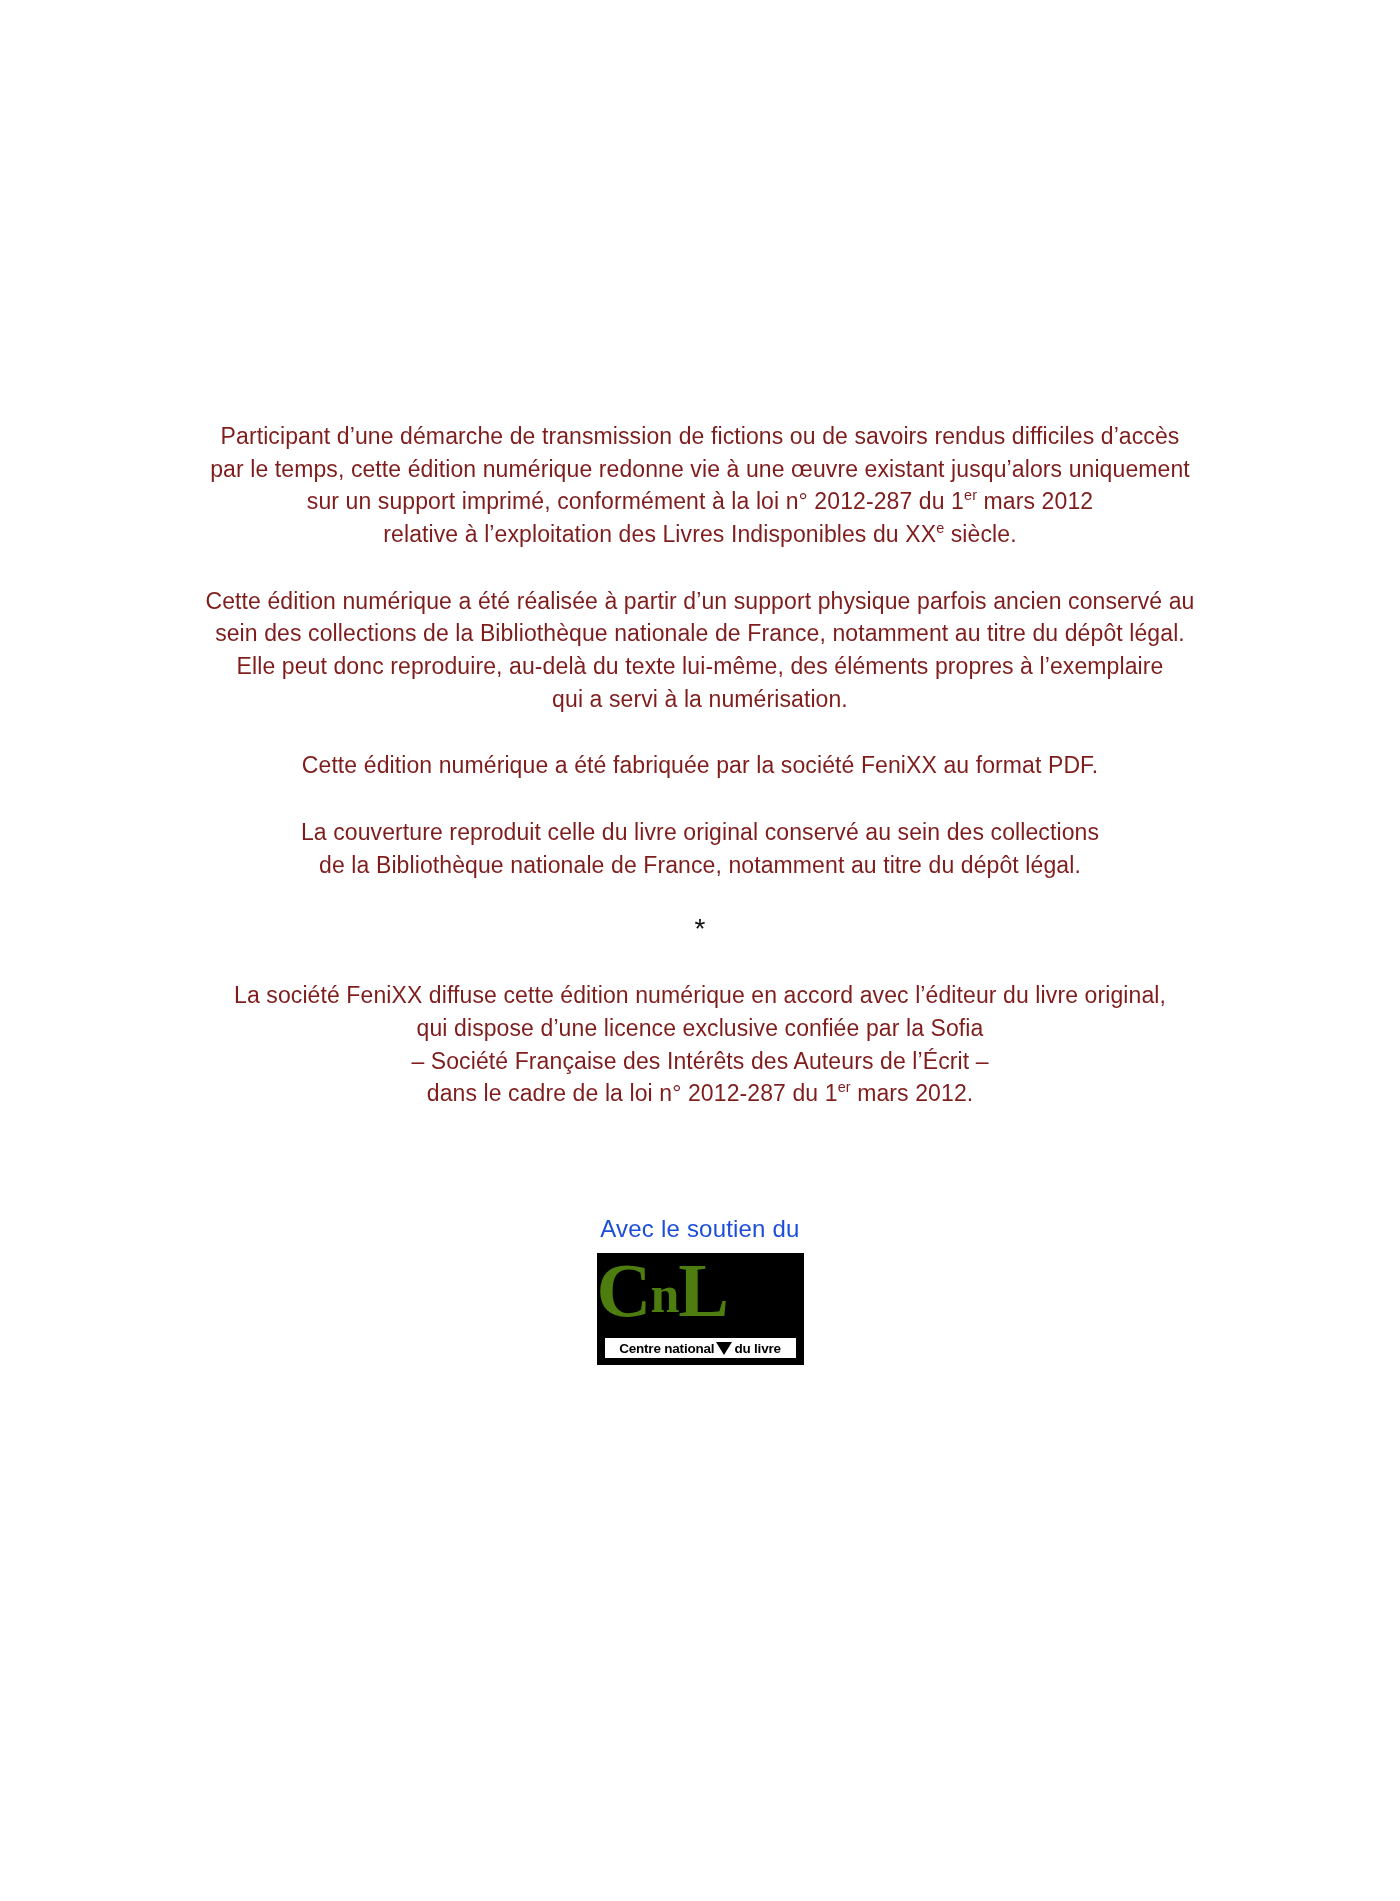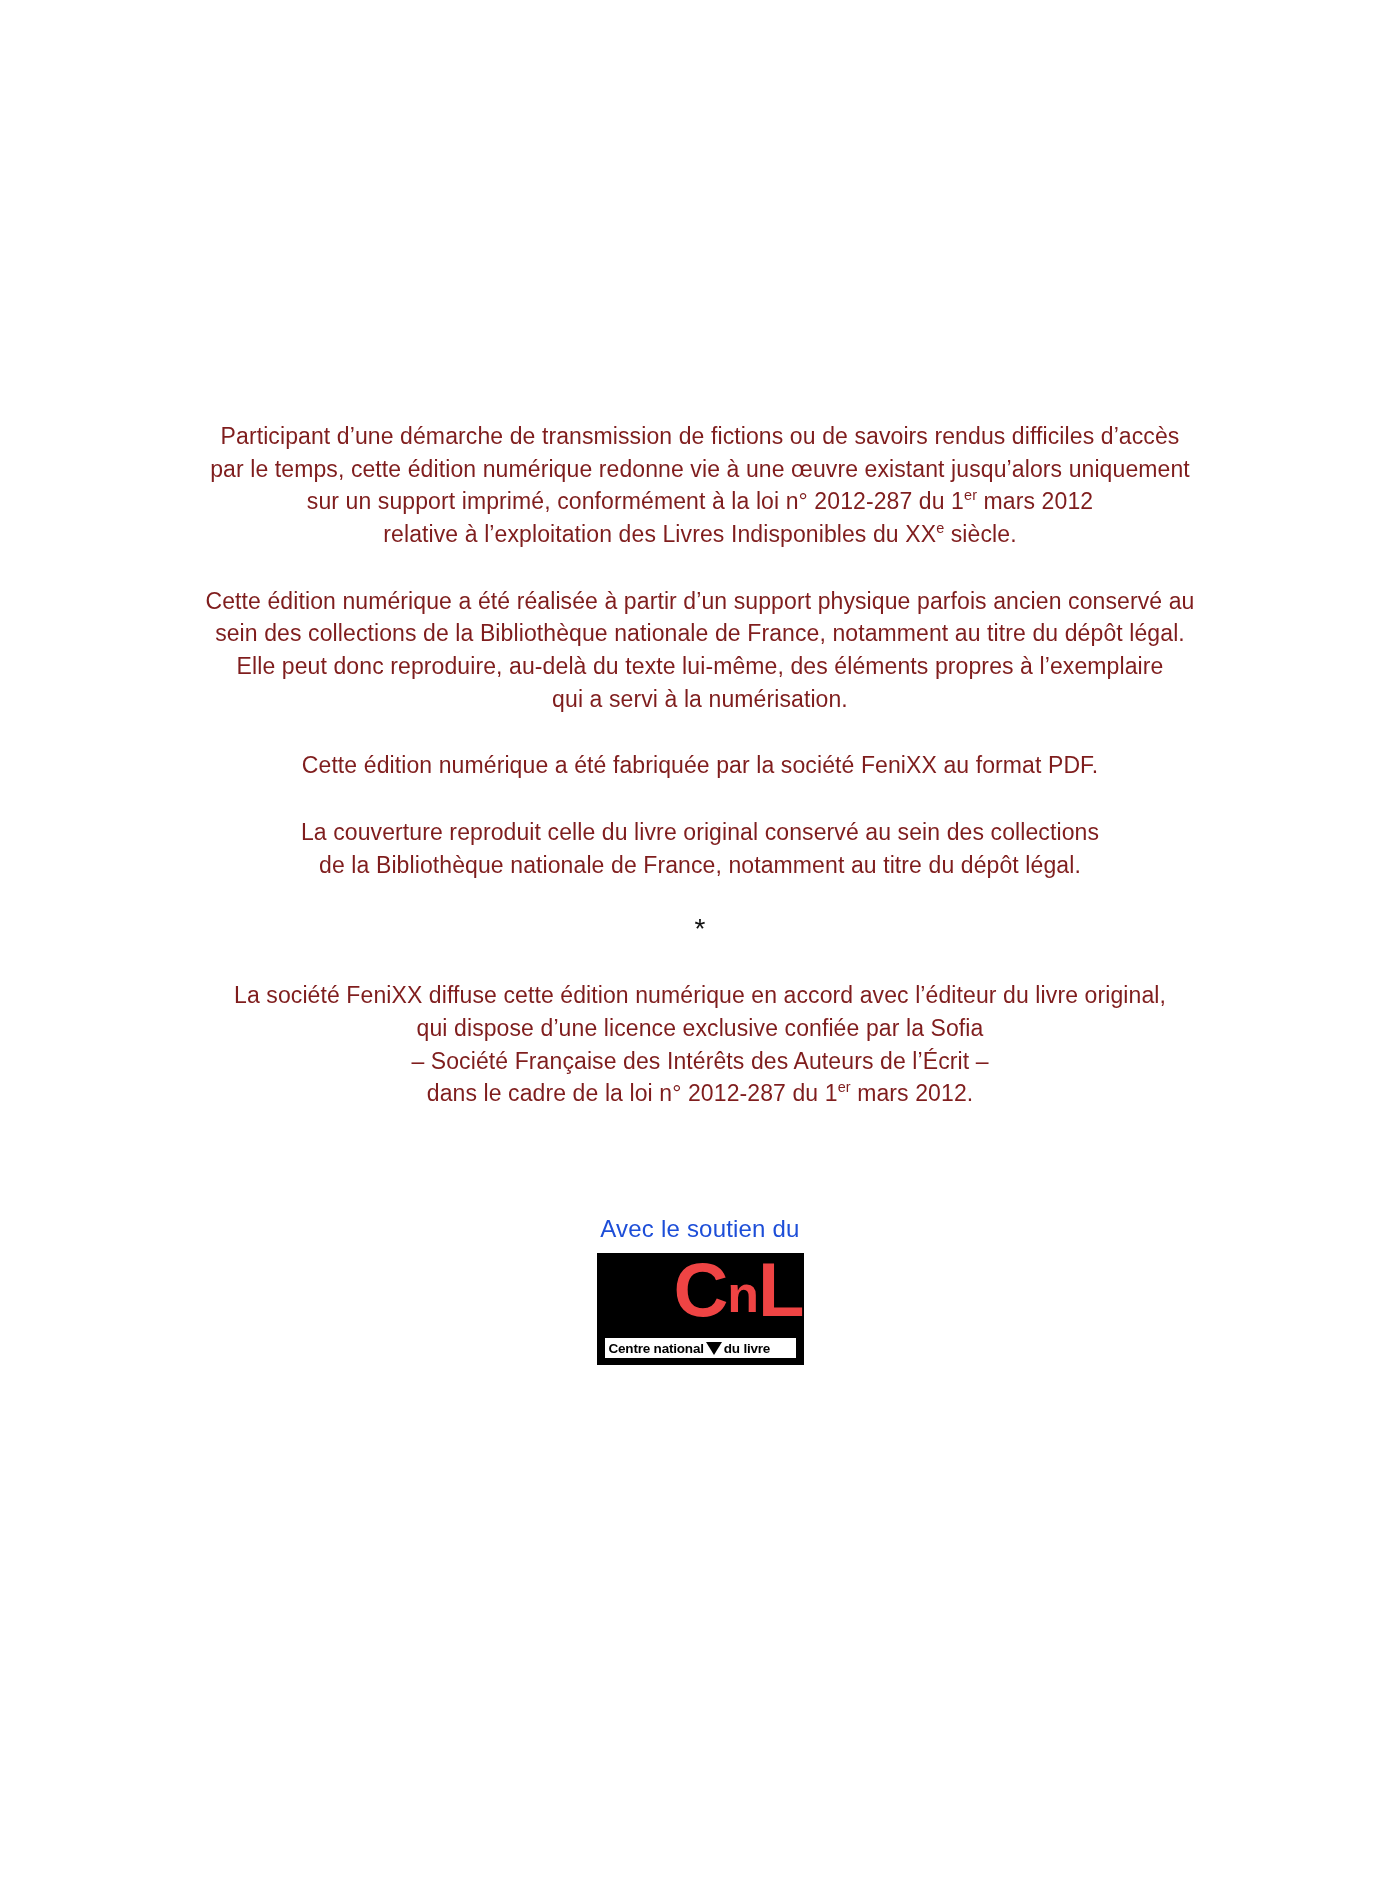--- a/index.html
+++ b/index.html
@@ -75,23 +75,23 @@
     background: #000000;
     position: relative;
     text-align: left;
     overflow: hidden;
   }
   .cnl-main {
     position: absolute;
     left: 0;
     top: -4px;
     width: 207px;
-    text-align: right;
-    color: #ef4444;
-    font-family: Liberation Sans, sans-serif;
+    text-align: left;
+    color: #4d7c0f;
+    font-family: Liberation Serif, serif;
     font-weight: bold;
     font-size: 76px;
     letter-spacing: -1px;
     line-height: 1.08;
   }
   .cnl-main .small-n {
     font-size: 52px;
     position: relative;
     top: -4px;
   }
@@ -101,21 +101,21 @@
     right: 8px;
     bottom: 7px;
     height: 20px;
     background: #ffffff;
     color: #000000;
     font-size: 13.5px;
     font-weight: bold;
     font-family: "Liberation Sans", sans-serif;
     display: flex;
     align-items: center;
-    justify-content: flex-start;
+    justify-content: center;
     padding: 0 4px;
     box-sizing: border-box;
     letter-spacing: -0.2px;
   }
   .cnl-strip .tri {
     width: 0;
     height: 0;
     border-left: 8px solid transparent;
     border-right: 8px solid transparent;
     border-top: 13px solid #000000;

